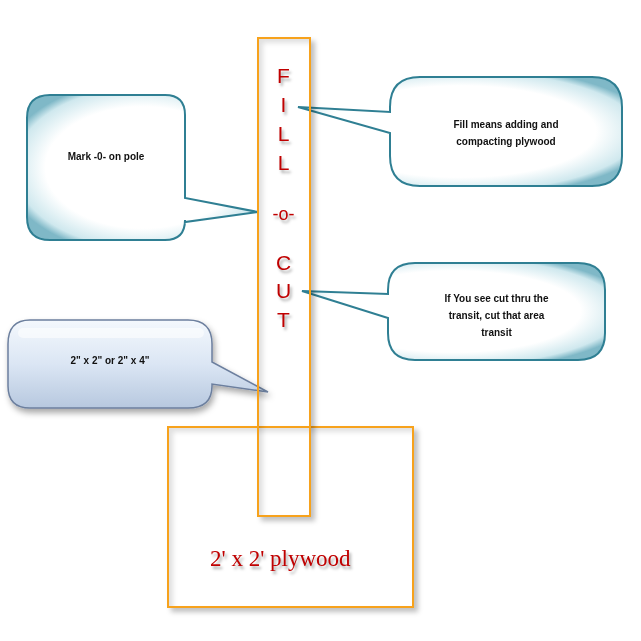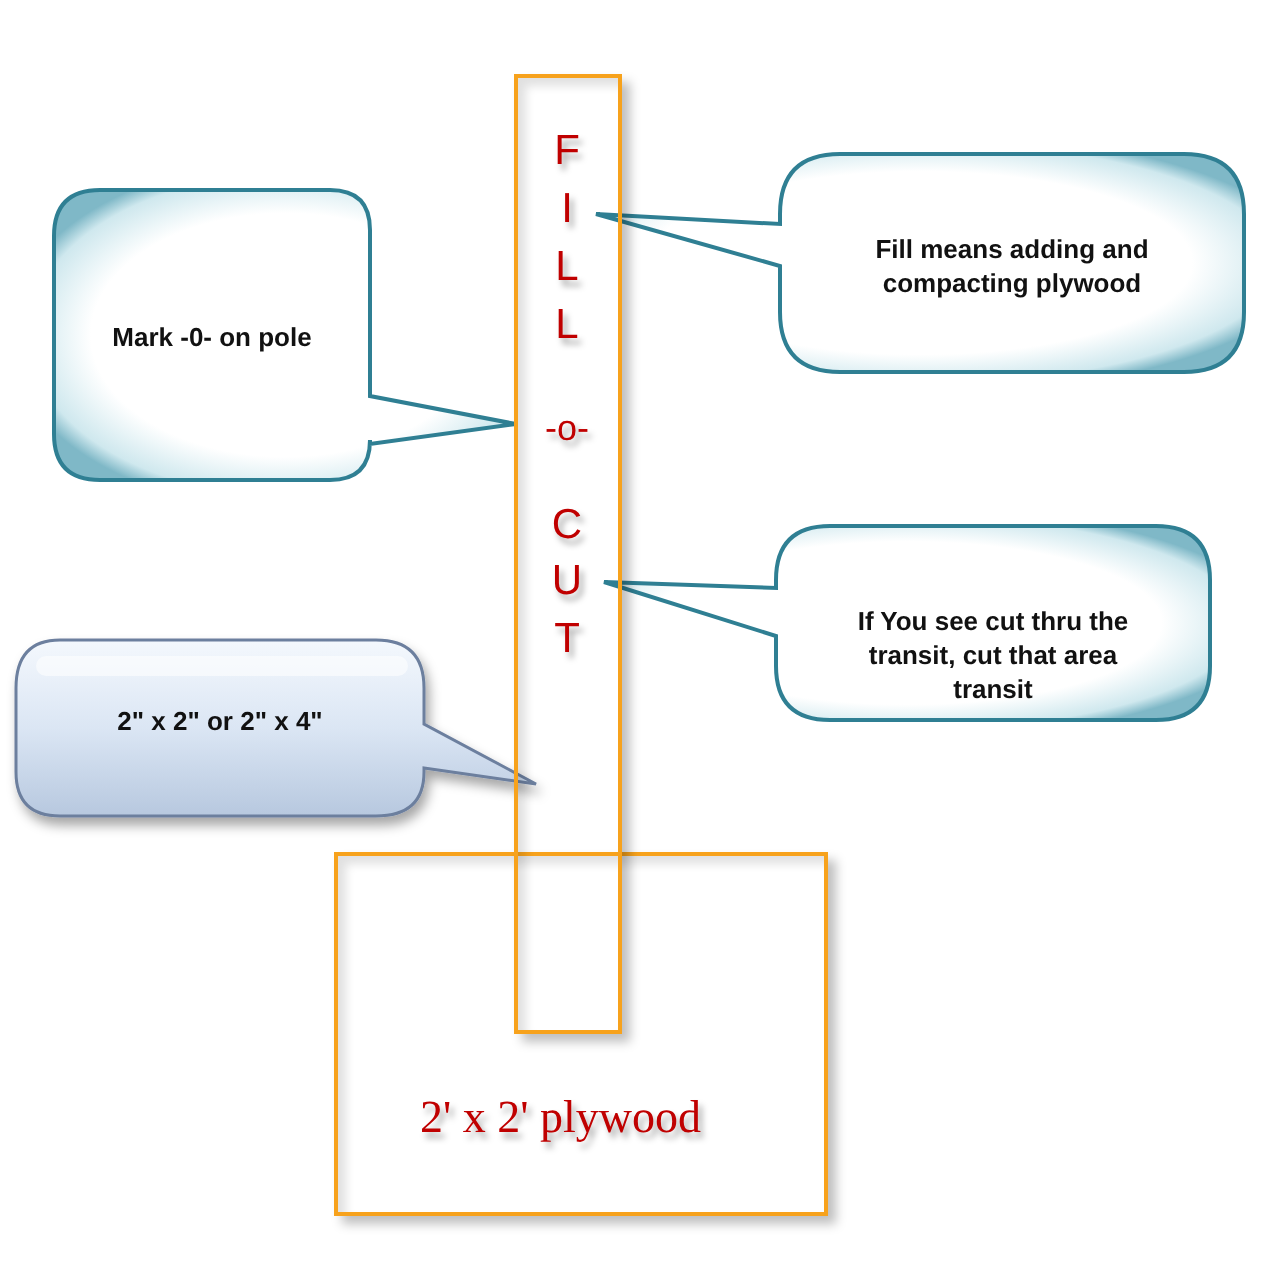--- a/index.html
+++ b/index.html
@@ -5,21 +5,21 @@
   html, body { margin: 0; padding: 0; background: #ffffff; }
   body { width: 641px; height: 641px; position: relative; overflow: hidden;
          font-family: "Liberation Sans", sans-serif; }
   svg.canvas { position: absolute; left: 0; top: 0; }
   .box-orange { position: absolute; border: 2px solid #f7a21c; box-sizing: border-box;
                 box-shadow: 4px 4px 5px rgba(0,0,0,0.25), inset 4px 4px 5px rgba(0,0,0,0.12); }
   .pole-letter { position: absolute; left: 257px; width: 53px; text-align: center;
                  color: #c00000; font-size: 21px; font-family: "Liberation Sans", sans-serif;
                  text-shadow: 2px 3px 3px rgba(0,0,0,0.35); line-height: 1; }
   .callout-text { position: absolute; text-align: center; font-weight: bold; color: #111;
-                  font-size: 13px; line-height: 17px; font-family: "Liberation Sans", sans-serif; }
+                  font-size: 10px; line-height: 17px; font-family: "Liberation Sans", sans-serif; }
   .plywood-label { position: absolute; color: #c00000; font-size: 23px;
                    text-shadow: 2px 3px 3px rgba(0,0,0,0.35);
                    font-family: Liberation Serif, serif; }
 </style>
 </head>
 <body>
 
 <svg class="canvas" width="641" height="641">
   <defs>
     <radialGradient id="tealGlow" cx="50%" cy="50%" r="60%">
@@ -63,28 +63,28 @@
 <div class="pole-letter" style="top:94px;">I</div>
 <div class="pole-letter" style="top:123px;">L</div>
 <div class="pole-letter" style="top:152px;">L</div>
 <div class="pole-letter" style="top:205px; font-size:18px;">-o-</div>
 <div class="pole-letter" style="top:252px;">C</div>
 <div class="pole-letter" style="top:280px;">U</div>
 <div class="pole-letter" style="top:309px;">T</div>
 
 <div class="plywood-label" style="left:210px; top:546px;">2' x 2' plywood</div>
 
-<div class="callout-text" style="left:27px; width:158px; top:160px;">
+<div class="callout-text" style="left:27px; width:158px; top:148px;">
   <div>Mark -0- on pole</div>
 </div>
 
 <div class="callout-text" style="left:390px; width:232px; top:116px;">
   <div>Fill means adding and</div>
   <div>compacting plywood</div>
 </div>
 
-<div class="callout-text" style="left:388px; width:217px; top:302px;">
+<div class="callout-text" style="left:388px; width:217px; top:290px;">
   <div>If You see cut thru the</div>
   <div>transit, cut that area</div>
   <div>transit</div>
 </div>
 
 <div class="callout-text" style="left:8px; width:204px; top:352px;">2" x 2" or 2" x 4"</div>
 
 </body></html>

